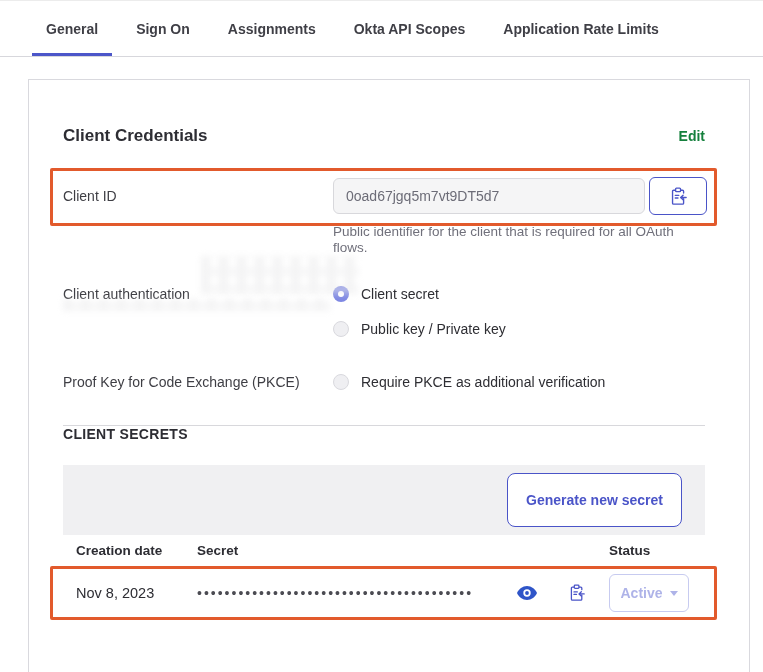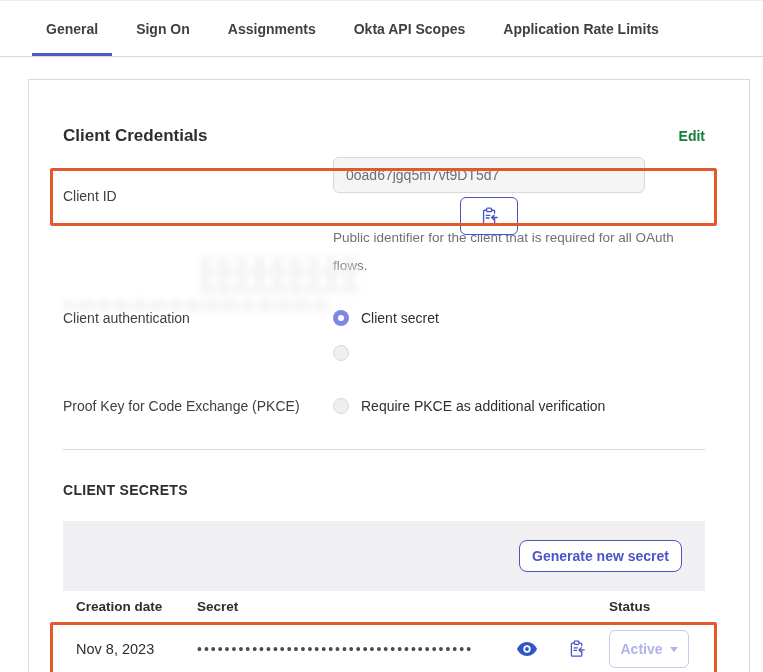--- a/index.html
+++ b/index.html
@@ -40,33 +40,33 @@
   .form-label { width: 270px; flex: 0 0 270px; font-size: 14px; color: #3e3e44; }
 
   
   .client-id-row { position: relative; margin-top: 30px; height: 40px; align-items: center; }
   .client-id-row .form-label { line-height: 40px; }
   .hl-box {
     position: absolute; border: 3px solid #e25a2c; border-radius: 2px;
     pointer-events: none; z-index: 5;
   }
   .hl-client-id { left: -13px; right: -12px; top: -8px; bottom: -10px; }
-  .field-group { display: flex; align-items: center; gap: 4px; flex-direction: column; }
+  .field-group { display: flex; align-items: center; gap: 4px; }
   .text-input {
     width: 312px; height: 36px; background: #f5f5f6;
     border: 1px solid #d8d8dc; border-radius: 6px;
     padding: 0 12px; font-size: 14px; color: #6c6c77;
     font-family: "Liberation Sans", sans-serif;
   }
   .copy-btn {
     width: 58px; height: 38px; background: #fff;
     border: 1px solid #4a54c8; border-radius: 6px;
     display: flex; align-items: center; justify-content: center; cursor: pointer;
   }
-  .help-text { margin-left: 270px; margin-top: 8px; width: 362px; font-size: 13.5px; line-height: 28px; color: #70707b; }
+  .help-text { margin-left: 270px; margin-top: 8px; width: 362px; font-size: 13.5px; line-height: 16px; color: #70707b; }
 
   
   .smudge {
     position: absolute; pointer-events: none;
     background:
       repeating-linear-gradient(90deg, #e9e9ea 0 9px, transparent 9px 18px),
       repeating-linear-gradient(0deg, #f0f0f1 0 9px, transparent 9px 18px);
     filter: blur(3px); opacity: .5; z-index: 1;
   }
   .smudge-1 { left: 172px; top: 176px; width: 158px; height: 38px; }
@@ -85,27 +85,27 @@
   .radio.unselected, .checkbox { background: #efeff2; border: 1px solid #d9d9de; }
   .checkbox { width: 16px; height: 16px; border-radius: 50%; flex: 0 0 16px; }
   .choice-label { font-size: 14px; color: #2e2e33; }
 
   .pkce-row { margin-top: 36px; align-items: center; }
   .pkce-row .form-label { line-height: 18px; }
 
   .divider { margin-top: 34px; border-top: 1px solid #d8d8dc; }
 
   
-  .secrets-heading { margin-top: 32px; font-size: 14px; font-weight: 700; color: #2d2d33; letter-spacing: .3px; }
+  .secrets-heading { font-size: 14px; font-weight: 700; color: #2d2d33; letter-spacing: .3px; }
   .secrets-toolbar {
     margin-top: 23px; height: 70px; background: #f0f0f2;
     display: flex; align-items: center; justify-content: flex-end; padding-right: 23px;
   }
   .generate-btn {
-    height: 32px; padding: 0 12px; background: #fff;
+    height: 54px; padding: 0 18px; background: #fff;
     border: 1px solid #4a54c8; border-radius: 8px;
     color: #4a54c8; font-size: 14px; font-weight: 700; cursor: pointer;
     font-family: "Liberation Sans", sans-serif;
   }
 
   .table-header { display: flex; align-items: center; height: 32px; padding-left: 13px; border-bottom: 1px solid #cfcfd5; }
   .th { font-size: 13.5px; font-weight: 700; color: #2d2d33; }
   .col-date { width: 121px; flex: 0 0 121px; }
   .col-secret { width: 412px; flex: 0 0 412px; display: flex; align-items: center; }
   .col-status { flex: 1; }
@@ -177,20 +177,21 @@
 
     <div class="form-row auth-row">
       <div class="form-label">Client authentication</div>
       <div class="choice-stack">
         <div class="choice">
           <span class="radio selected"></span>
           <span class="choice-label">Client secret</span>
         </div>
         <div class="choice">
           <span class="radio unselected"></span>
+          <span class="choice-label">Public key / Private key</span>
         </div>
       </div>
     </div>
 
     <div class="form-row pkce-row">
       <div class="form-label">Proof Key for Code Exchange (PKCE)</div>
       <div class="choice">
         <span class="checkbox"></span>
         <span class="choice-label">Require PKCE as additional verification</span>
       </div>

